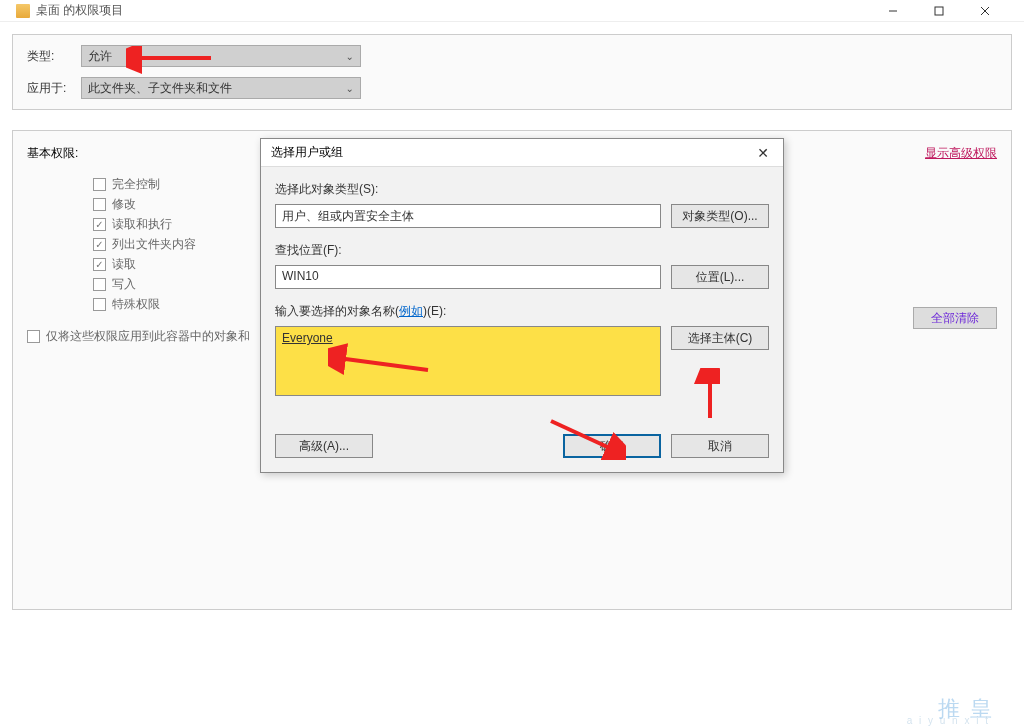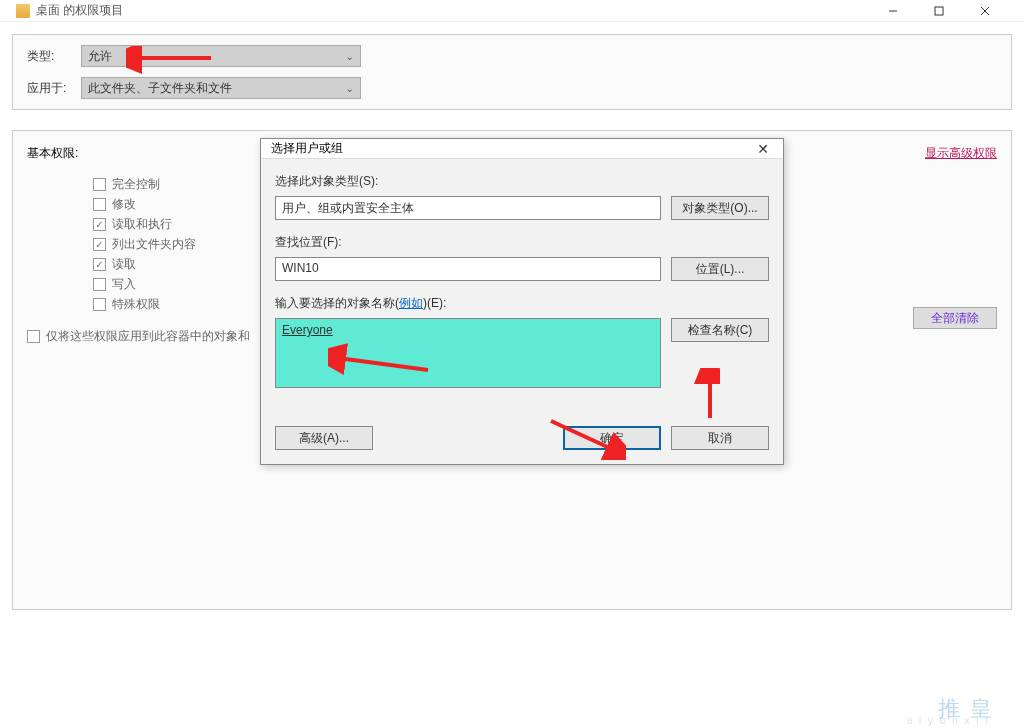--- a/index.html
+++ b/index.html
@@ -140,21 +140,21 @@
 .modal {
   position: absolute;
   left: 260px;
   top: 138px;
   width: 524px;
   background: #f2f2f2;
   border: 1px solid #888;
   box-shadow: 2px 2px 8px rgba(0,0,0,0.2);
 }
 .modal-titlebar {
-  height: 20px;
+  height: 28px;
   background: #fff;
   display: flex;
   align-items: center;
   padding: 0 10px;
   border-bottom: 1px solid #ddd;
 }
 .modal-title { font-size: 12px; }
 .modal-close {
   margin-left: auto;
   font-size: 14px;
@@ -182,21 +182,21 @@
   border: 1px solid #888;
   background: #fff;
   padding: 3px 6px;
   color: #333;
   font-size: 12px;
 }
 .textarea-field {
   flex: 1;
   height: 70px;
   border: 1px solid #888;
-  background: #5eead4;
+  background: #fde047;
   padding: 4px 6px;
   color: #333;
   font-size: 12px;
 }
 .textarea-field span {
   text-decoration: underline;
 }
 .std-btn {
   width: 98px;
   height: 24px;
@@ -347,21 +347,21 @@
       <div class="text-field">WIN10</div>
       <div class="std-btn">位置(L)...</div>
     </div>
 
     <div class="section-label">
       <span>输入要选择的对象名称(</span><a class="link">例如</a><span>)(E):</span>
     </div>
     <div class="field-row">
       <div class="textarea-field"><span>Everyone</span></div>
       <div style="display:flex;flex-direction:column">
-        <div class="std-btn">检查名称(C)</div>
+        <div class="std-btn">选择主体(C)</div>
       </div>
     </div>
   </div>
   <div class="modal-footer">
     <div class="std-btn">高级(A)...</div>
     <div class="spacer"></div>
     <div class="std-btn primary-btn">确定</div>
     <div class="std-btn">取消</div>
   </div>
 </div>

